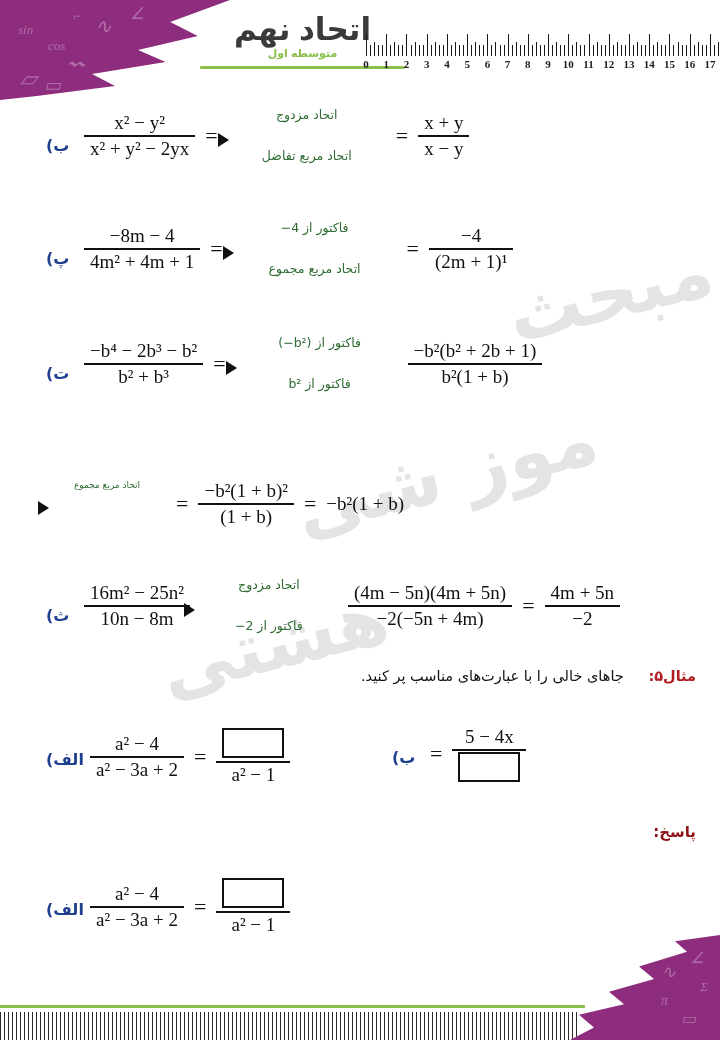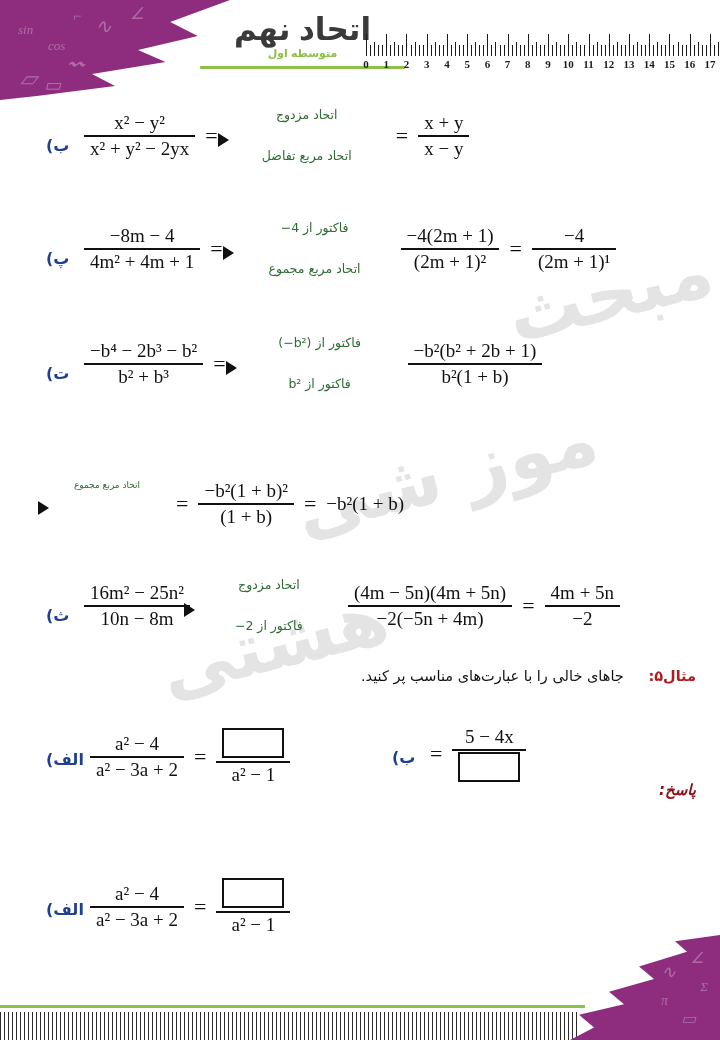--- a/index.html
+++ b/index.html
@@ -95,22 +95,22 @@
   .ann.bot{top:12px;}
   .ann.small{font-size:9px;}
 
   
   .prompt{
     position:absolute;right:24px;top:668px;direction:rtl;font-size:14.5px;
     color:#111;font-family:"DejaVu Sans",sans-serif;white-space:nowrap;
   }
   .prompt .tag{color:#b01a20;font-weight:bold;margin-left:20px;}
   .answer{
-    position:absolute;right:24px;top:781px;direction:rtl;font-size:15px;
-    color:#8d1117;font-weight:bold;font-family:"DejaVu Sans",sans-serif;font-style:italic;
+    position:absolute;right:24px;top:823px;direction:rtl;font-size:15px;
+    color:#8d1117;font-weight:bold;font-family:"DejaVu Sans",sans-serif;
   }
 
   
   .blank{
     display:inline-block;width:58px;height:26px;border:2px solid #111;
     background:#fff;vertical-align:middle;
   }
   .frac .num.boxed{padding-bottom:3px;}
 
   
@@ -286,24 +286,20 @@
       <span class="num">−8m − 4</span>
       <span class="den">4m² + 4m + 1</span>
     </span>
     <span class="eqsym">=</span>
     <span class="arrowbox" style="width:164px;">
       <span class="ann top">فاکتور از 4−</span>
       <span class="arrow-lines">
         <span class="l1"></span><span class="l2"></span><span class="arrow-head"></span>
       </span>
       <span class="ann bot">اتحاد مربع مجموع</span>
-    </span>
-    <span class="frac">
-      <span class="num">−4(2m + 1)</span>
-      <span class="den">(2m + 1)²</span>
     </span>
     <span class="eqsym">=</span>
     <span class="frac">
       <span class="num">−4</span>
       <span class="den">(2m + 1)¹</span>
     </span>
   </div>
 
   <div class="row math" style="left:46px;top:340px;">
     <span class="lbl" style="left:0;top:24px;">ت)</span>

